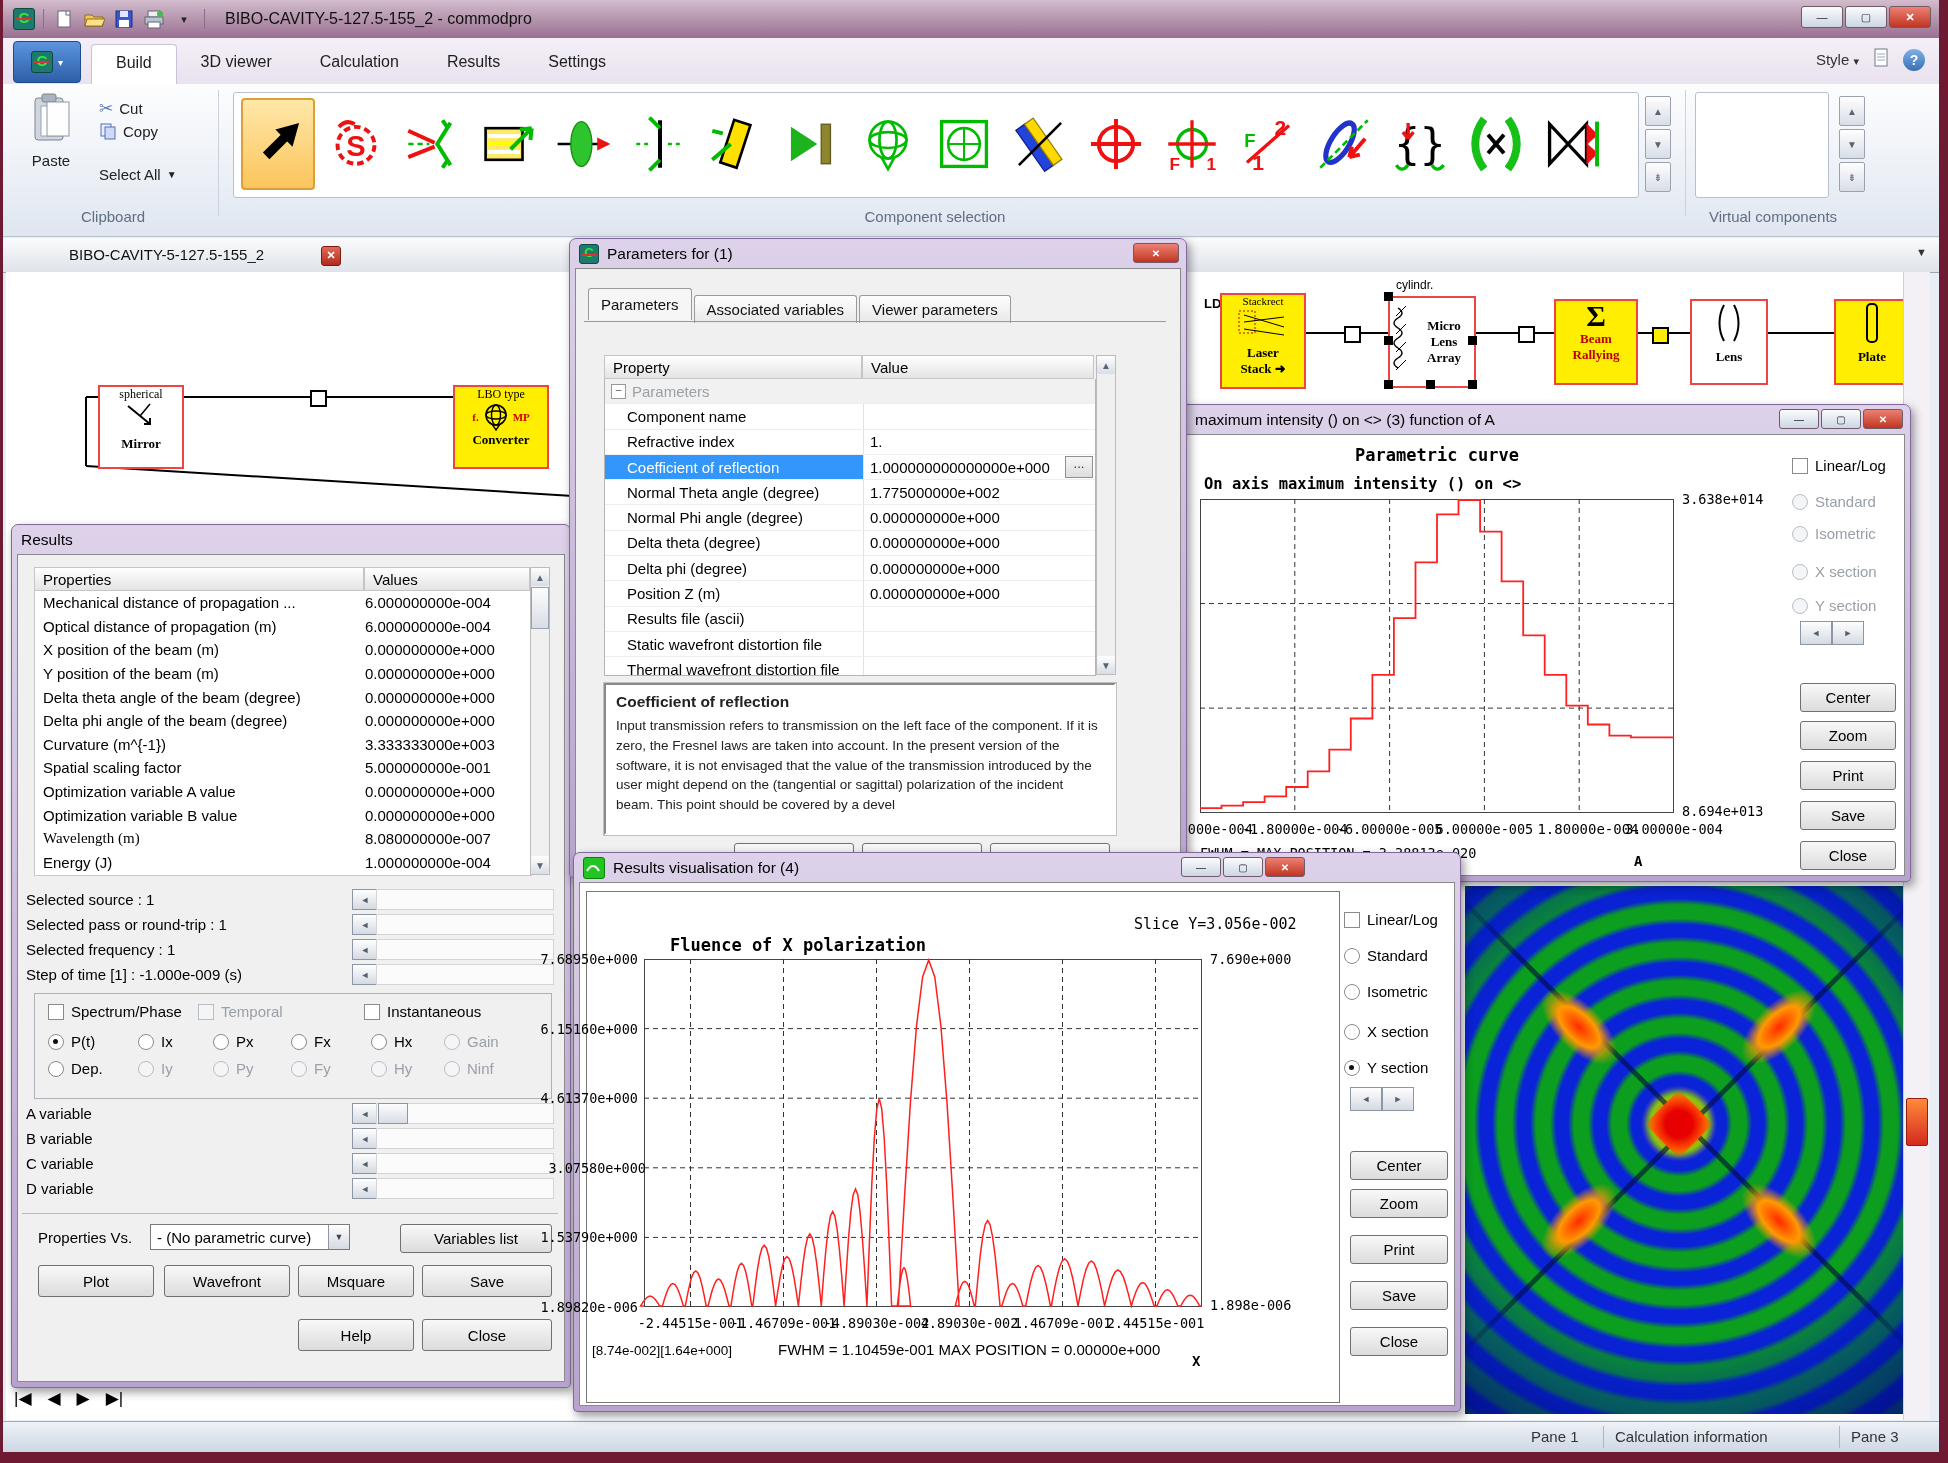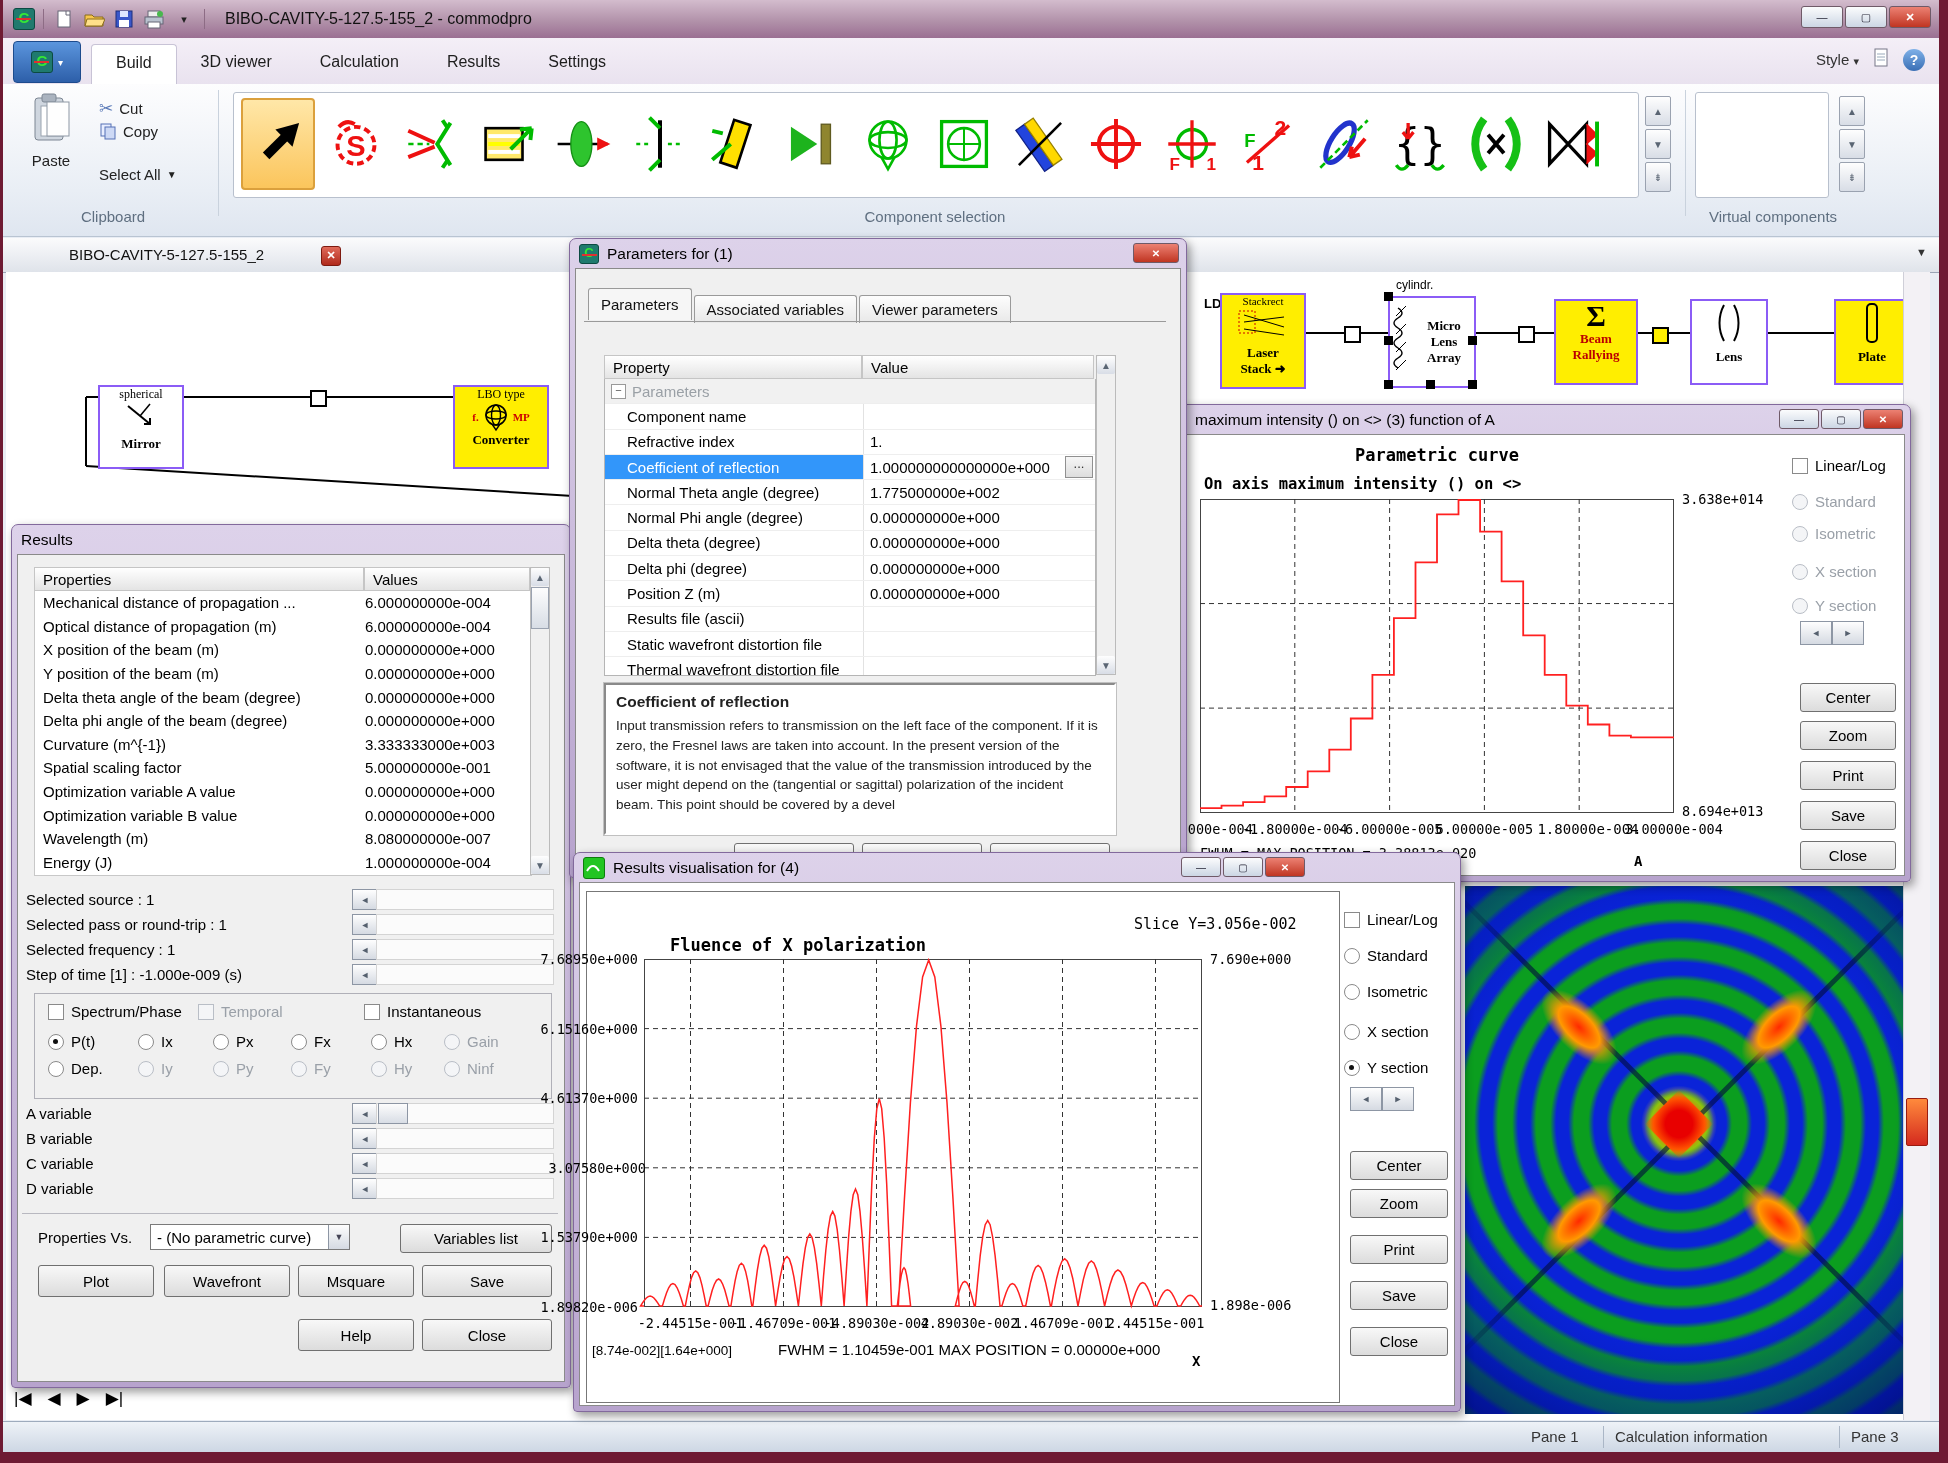--- a/index.html
+++ b/index.html
@@ -40,21 +40,21 @@
   .sbtn{width:24px;height:28px;background:linear-gradient(#fefefe,#d8dde6);border:1px solid #9aa2b0;border-radius:2px;color:#5a6573;font-size:10px;display:flex;align-items:center;justify-content:center;}
   #virt{position:absolute;left:1694px;top:10px;width:128px;height:100px;font-weight:bold;color:#e87c1e;font-size:20px;}
   .vrow{height:33px;display:flex;align-items:center;gap:4px;padding-left:3px;border-bottom:1px solid #e4e7ee;}
   .varrow{width:28px;height:28px;background:linear-gradient(#ffe7a8,#fbc55c);border:1px solid #dba03c;border-radius:3px;display:flex;align-items:center;justify-content:center;}
   .varrow svg{width:22px;height:22px;}
   
   #docstrip{position:absolute;left:0;top:238px;width:1948px;height:34px;background:linear-gradient(#fbfbfc,#dfe3ea);border-bottom:1px solid #9aa4b5;font-size:15px;color:#111;}
   #doctitle{position:absolute;left:66px;top:8px;}
   .xbtn{width:18px;height:18px;background:linear-gradient(#e06a5a,#b02a1c);border:1px solid #7d1a10;border-radius:3px;color:#fff;font-size:11px;font-weight:bold;text-align:center;line-height:17px;}
   #canvas{position:absolute;left:3px;top:272px;width:1907px;height:1148px;background:#fff;}
-  .compbox{position:absolute;border:2px solid #8b5cf6;text-align:center;font-family:"Liberation Serif",serif;font-weight:bold;font-size:13px;color:#000;}
+  .compbox{position:absolute;border:2px solid #ef4444;text-align:center;font-family:"Liberation Serif",serif;font-weight:bold;font-size:13px;color:#000;}
   .ybox{background:#ffee00;}
   .wbox{background:#fff;}
   .node{position:absolute;width:13px;height:13px;background:#fff;border:2px solid #000;}
   .ynode{position:absolute;width:13px;height:13px;background:#ffee00;border:2px solid #000;}
   .handle{position:absolute;width:9px;height:9px;background:#000;}
   #rightstrip{position:absolute;right:9px;top:272px;width:26px;height:1148px;background:#f3f1f5;border-left:1px solid #cfcfd8;}
   #redthumb{position:absolute;left:2px;top:826px;width:20px;height:46px;background:linear-gradient(#ff8a3c,#d42a1e);border:1px solid #991c10;border-radius:2px;}
   #navarrows{position:absolute;left:8px;top:1116px;display:flex;gap:16px;font-size:17px;color:#000;}
   
   .pwin{position:absolute;background:linear-gradient(#ddd2ea,#b7a3cd);border:1px solid #82699c;border-radius:7px 7px 4px 4px;box-shadow:3px 4px 10px rgba(0,0,0,.4);padding:0 5px 5px 5px;box-sizing:border-box;}
@@ -521,21 +521,21 @@
         </div>
         <div class="trow">
           <div class="c1" style="width: 330px; overflow: hidden; white-space: nowrap;">Optimization variable A value</div>
           <div style="flex: 1 1 0%; overflow: hidden; white-space: nowrap;">0.000000000e+000</div>
         </div>
         <div class="trow">
           <div class="c1" style="width: 330px; overflow: hidden; white-space: nowrap;">Optimization variable B value</div>
           <div style="flex: 1 1 0%; overflow: hidden; white-space: nowrap;">0.000000000e+000</div>
         </div>
         <div class="trow">
-          <div class="c1" style="width: 330px; overflow: hidden; white-space: nowrap;">Wavelength (m)</div>
+          <div class="c1" style="width: 330px; overflow: hidden; white-space: nowrap; font-family: Liberation Serif, serif;">Wavelength (m)</div>
           <div style="flex: 1 1 0%; overflow: hidden; white-space: nowrap;">8.080000000e-007</div>
         </div>
         <div class="trow">
           <div class="c1" style="width: 330px; overflow: hidden; white-space: nowrap;">Energy (J)</div>
           <div style="flex: 1 1 0%; overflow: hidden; white-space: nowrap;">1.000000000e-004</div>
         </div>
       </div>
     <div class="abs" style="left:518px;top:42px;width:20px;height:308px;background:#f0f0f0;border:1px solid #bbb;box-sizing:border-box;">
       <div class="sbtn" style="width:18px;height:18px;border:none;">▲</div>
       <div style="width:16px;height:40px;background:linear-gradient(#fdfdfd,#d8dde5);border:1px solid #9aa2b0;margin:1px auto;"></div>

